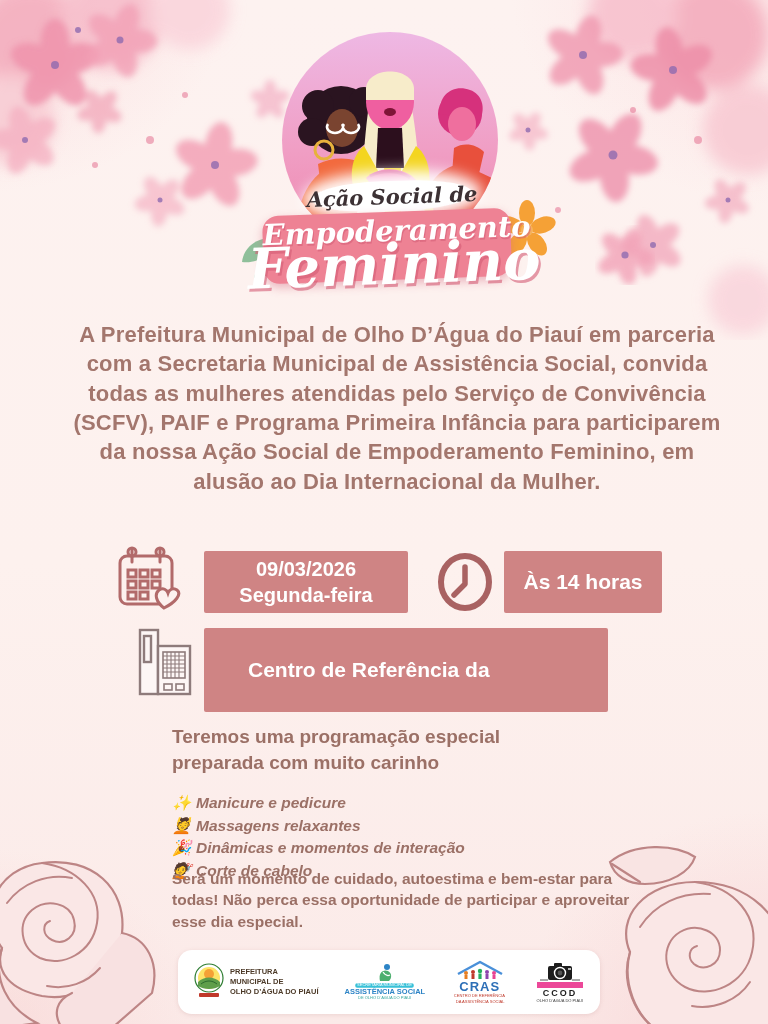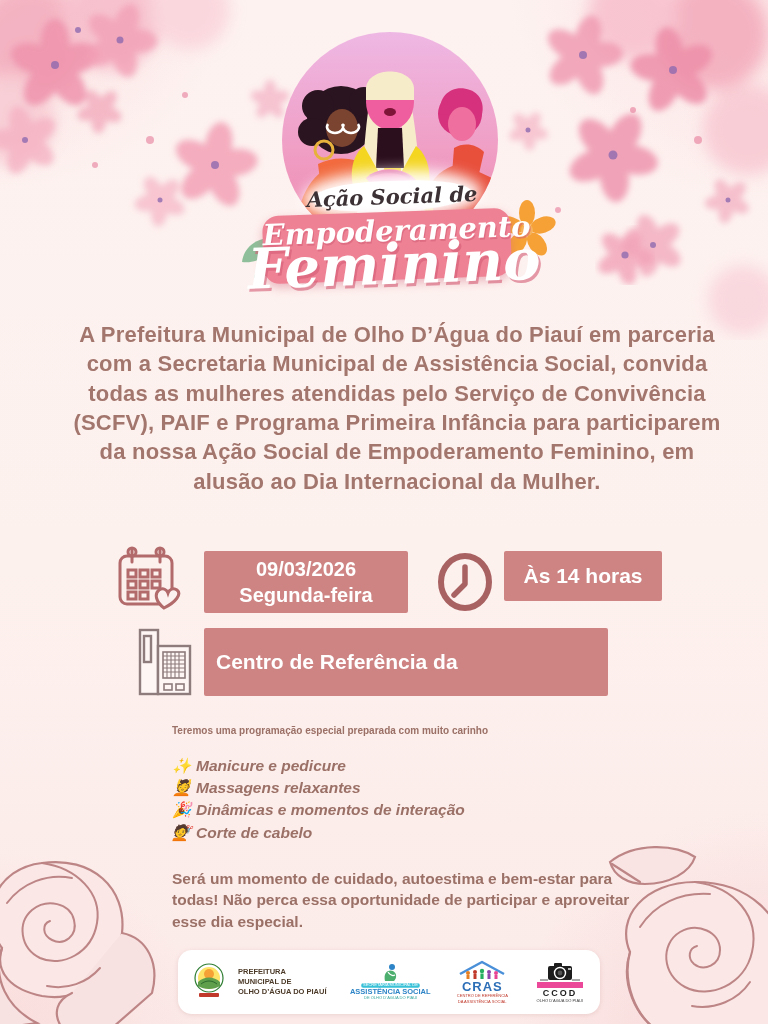--- a/index.html
+++ b/index.html
@@ -47,39 +47,39 @@
   .intro{
     left:67px;top:320px;width:660px;text-align:center;
     font-size:22px;font-weight:bold;line-height:1.335;color:#a3766d;letter-spacing:.2px;
   }
   
   .badge{
     background:#cf8484;color:#fff;font-weight:bold;display:flex;flex-direction:column;
     align-items:center;justify-content:center;border-radius:2px;
   }
   .badge-date{left:204px;top:551px;width:204px;height:62px;font-size:20px;line-height:1.3;}
-  .badge-time{left:504px;top:551px;width:158px;height:50px;font-size:21px;}
-  .badge-loc{left:204px;top:628px;width:404px;height:68px;font-size:21px;line-height:1.3;align-items:flex-start;padding-left:12px;box-sizing:border-box;}
+  .badge-time{left:504px;top:551px;width:158px;height:62px;font-size:21px;}
+  .badge-loc{left:204px;top:628px;width:404px;height:84px;font-size:21px;line-height:1.3;align-items:flex-start;padding-left:44px;box-sizing:border-box;}
   .icon-cal{left:112px;top:544px;}
   .icon-clock{left:434px;top:551px;}
   .icon-bld{left:130px;top:624px;}
   
   .program{left:172px;top:724px;width:450px;color:#9b7066;}
-  .program-heading{font-size:10px;font-weight:bold;line-height:1.35;width:420px;}
+  .program-heading{font-size:19px;font-weight:bold;line-height:1.35;width:420px;}
   .program-list{margin-top:17px;list-style:none;padding:0;}
   .program-list li{font-size:15.5px;font-weight:bold;line-height:1.45;font-style:italic;}
   .program-list .em{display:inline-block;width:24px;}
   .closing{left:172px;top:868px;width:480px;font-size:15.5px;font-weight:bold;line-height:1.38;color:#9b7066;}
   
   .footer-card{
     left:178px;top:950px;width:422px;height:64px;background:#ffffff;border-radius:14px;
     display:flex;align-items:center;justify-content:space-between;padding:0 14px;box-sizing:border-box;
     box-shadow:0 1px 4px rgba(190,140,140,.25);
   }
-  .logo{display:flex;align-items:center;gap:12px;}
+  .logo{display:flex;align-items:center;gap:4px;}
   .logo-col{display:flex;flex-direction:column;align-items:center;line-height:1.1;}
   .pref-text{font-size:7.5px;font-weight:bold;color:#4c3a28;line-height:1.3;}
   .assist-top{font-size:4.5px;color:#fff;background:#39c1d8;padding:0 2px;border-radius:2px;white-space:nowrap;transform:scale(.9);}
   .assist-main{font-size:7.5px;font-weight:bold;color:#2d84c6;white-space:nowrap;}
   .assist-sub{font-size:4.5px;color:#3aa8a0;white-space:nowrap;transform:scale(.9);}
   .cras-main{font-size:13px;font-weight:bold;color:#2d6fb7;letter-spacing:1px;line-height:1;}
   .cras-sub{font-size:4.5px;color:#c0392b;white-space:nowrap;transform:scale(.9);line-height:1.3;}
   .ccod-main{font-size:9px;font-weight:bold;color:#1d1d1d;letter-spacing:2px;border-top:6px solid #ec4899;padding:1px 6px 0;}
   .ccod-sub{font-size:4.5px;color:#3c3c3c;white-space:nowrap;transform:scale(.9);}
 </style>

